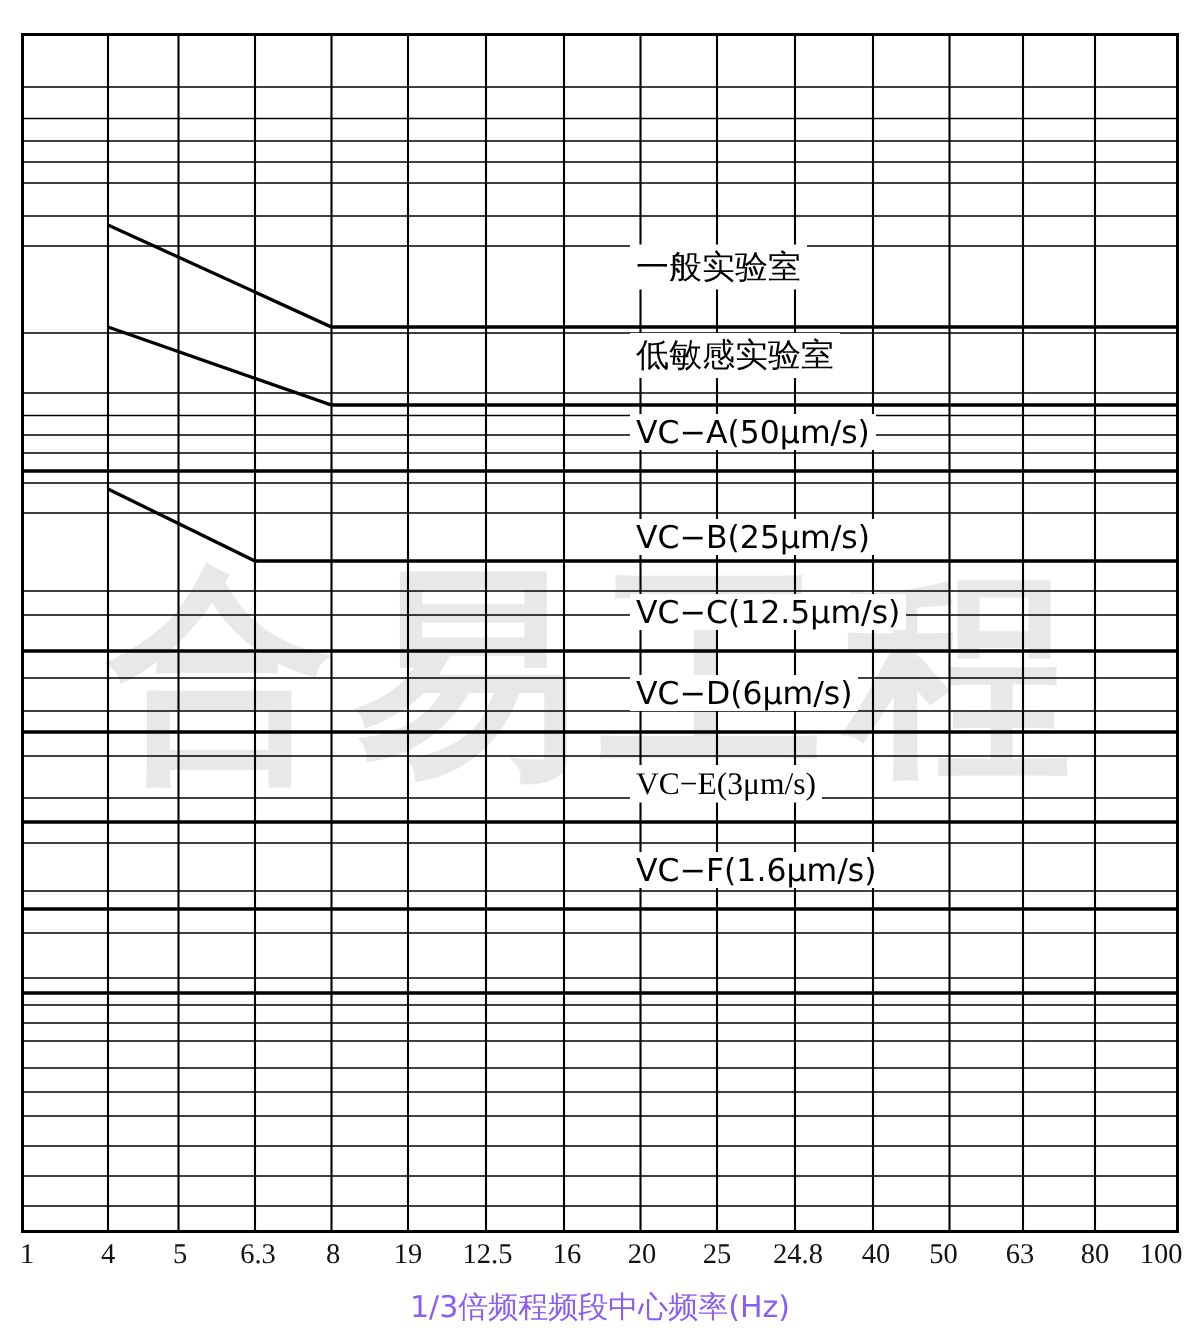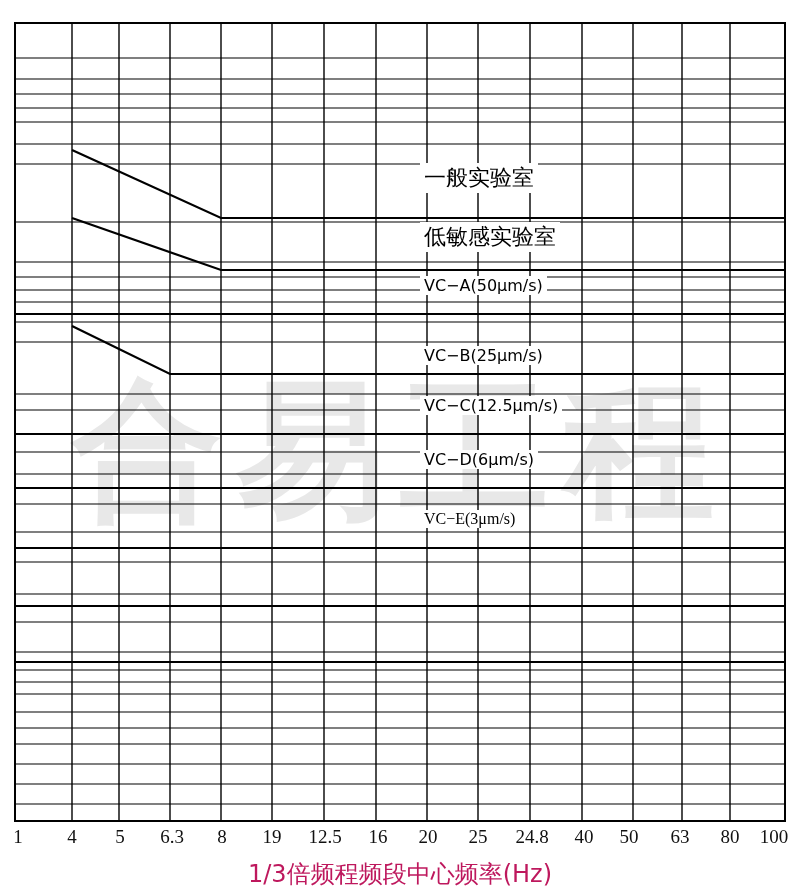--- a/index.html
+++ b/index.html
@@ -55,30 +55,30 @@
     font-family:"Liberation Serif", serif;
     color:#111;
     transform:translateX(-50%);
     white-space:nowrap;
   }
   .xcaption{
     position:absolute;
     left:0;top:858px;
     width:800px;
     text-align:center;
-    font-size:24px;
-    color:#be185d;
+    font-size:20px;
+    color:#8b5cf6;
     font-family:"DejaVu Sans", sans-serif;
     z-index:3;
   }
 
   
   .band-label{
     position:absolute;
-    font-size:16px;
+    font-size:21px;
     color:#000;
     background:#ffffff;
     padding:0 4px;
     white-space:nowrap;
     z-index:4;
     font-family:"DejaVu Sans", sans-serif;
     letter-spacing:0px;
   }
   .band-label.cn{
     font-family:Liberation Serif, serif;
@@ -183,20 +183,21 @@
     </svg>
   </div>
 
   <div class="band-label cn" style="left:420px;top:163px;">一般实验室</div>
   <div class="band-label cn" style="left:420px;top:222px;">低敏感实验室</div>
   <div class="band-label" style="left:420px;top:276px;">VC−A(50μm/s)</div>
   <div class="band-label" style="left:420px;top:336px;margin-top:10px;">VC−B(25μm/s)</div>
   <div class="band-label" style="left:420px;top:396px;">VC−C(12.5μm/s)</div>
   <div class="band-label" style="left:420px;top:450px;">VC−D(6μm/s)</div>
   <div class="band-label" style="left:420px;top:510px;font-family:Liberation Serif, serif;">VC−E(3μm/s)</div>
+  <div class="band-label" style="left:420px;top:568px;">VC−F(1.6μm/s)</div>
 
   <div class="xlabels">
     <span class="xtick" style="left:18px">1</span>
     <span class="xtick" style="left:72px">4</span>
     <span class="xtick" style="left:120px">5</span>
     <span class="xtick" style="left:172px">6.3</span>
     <span class="xtick" style="left:222px">8</span>
     <span class="xtick" style="left:272px">19</span>
     <span class="xtick" style="left:325px">12.5</span>
     <span class="xtick" style="left:378px">16</span>

